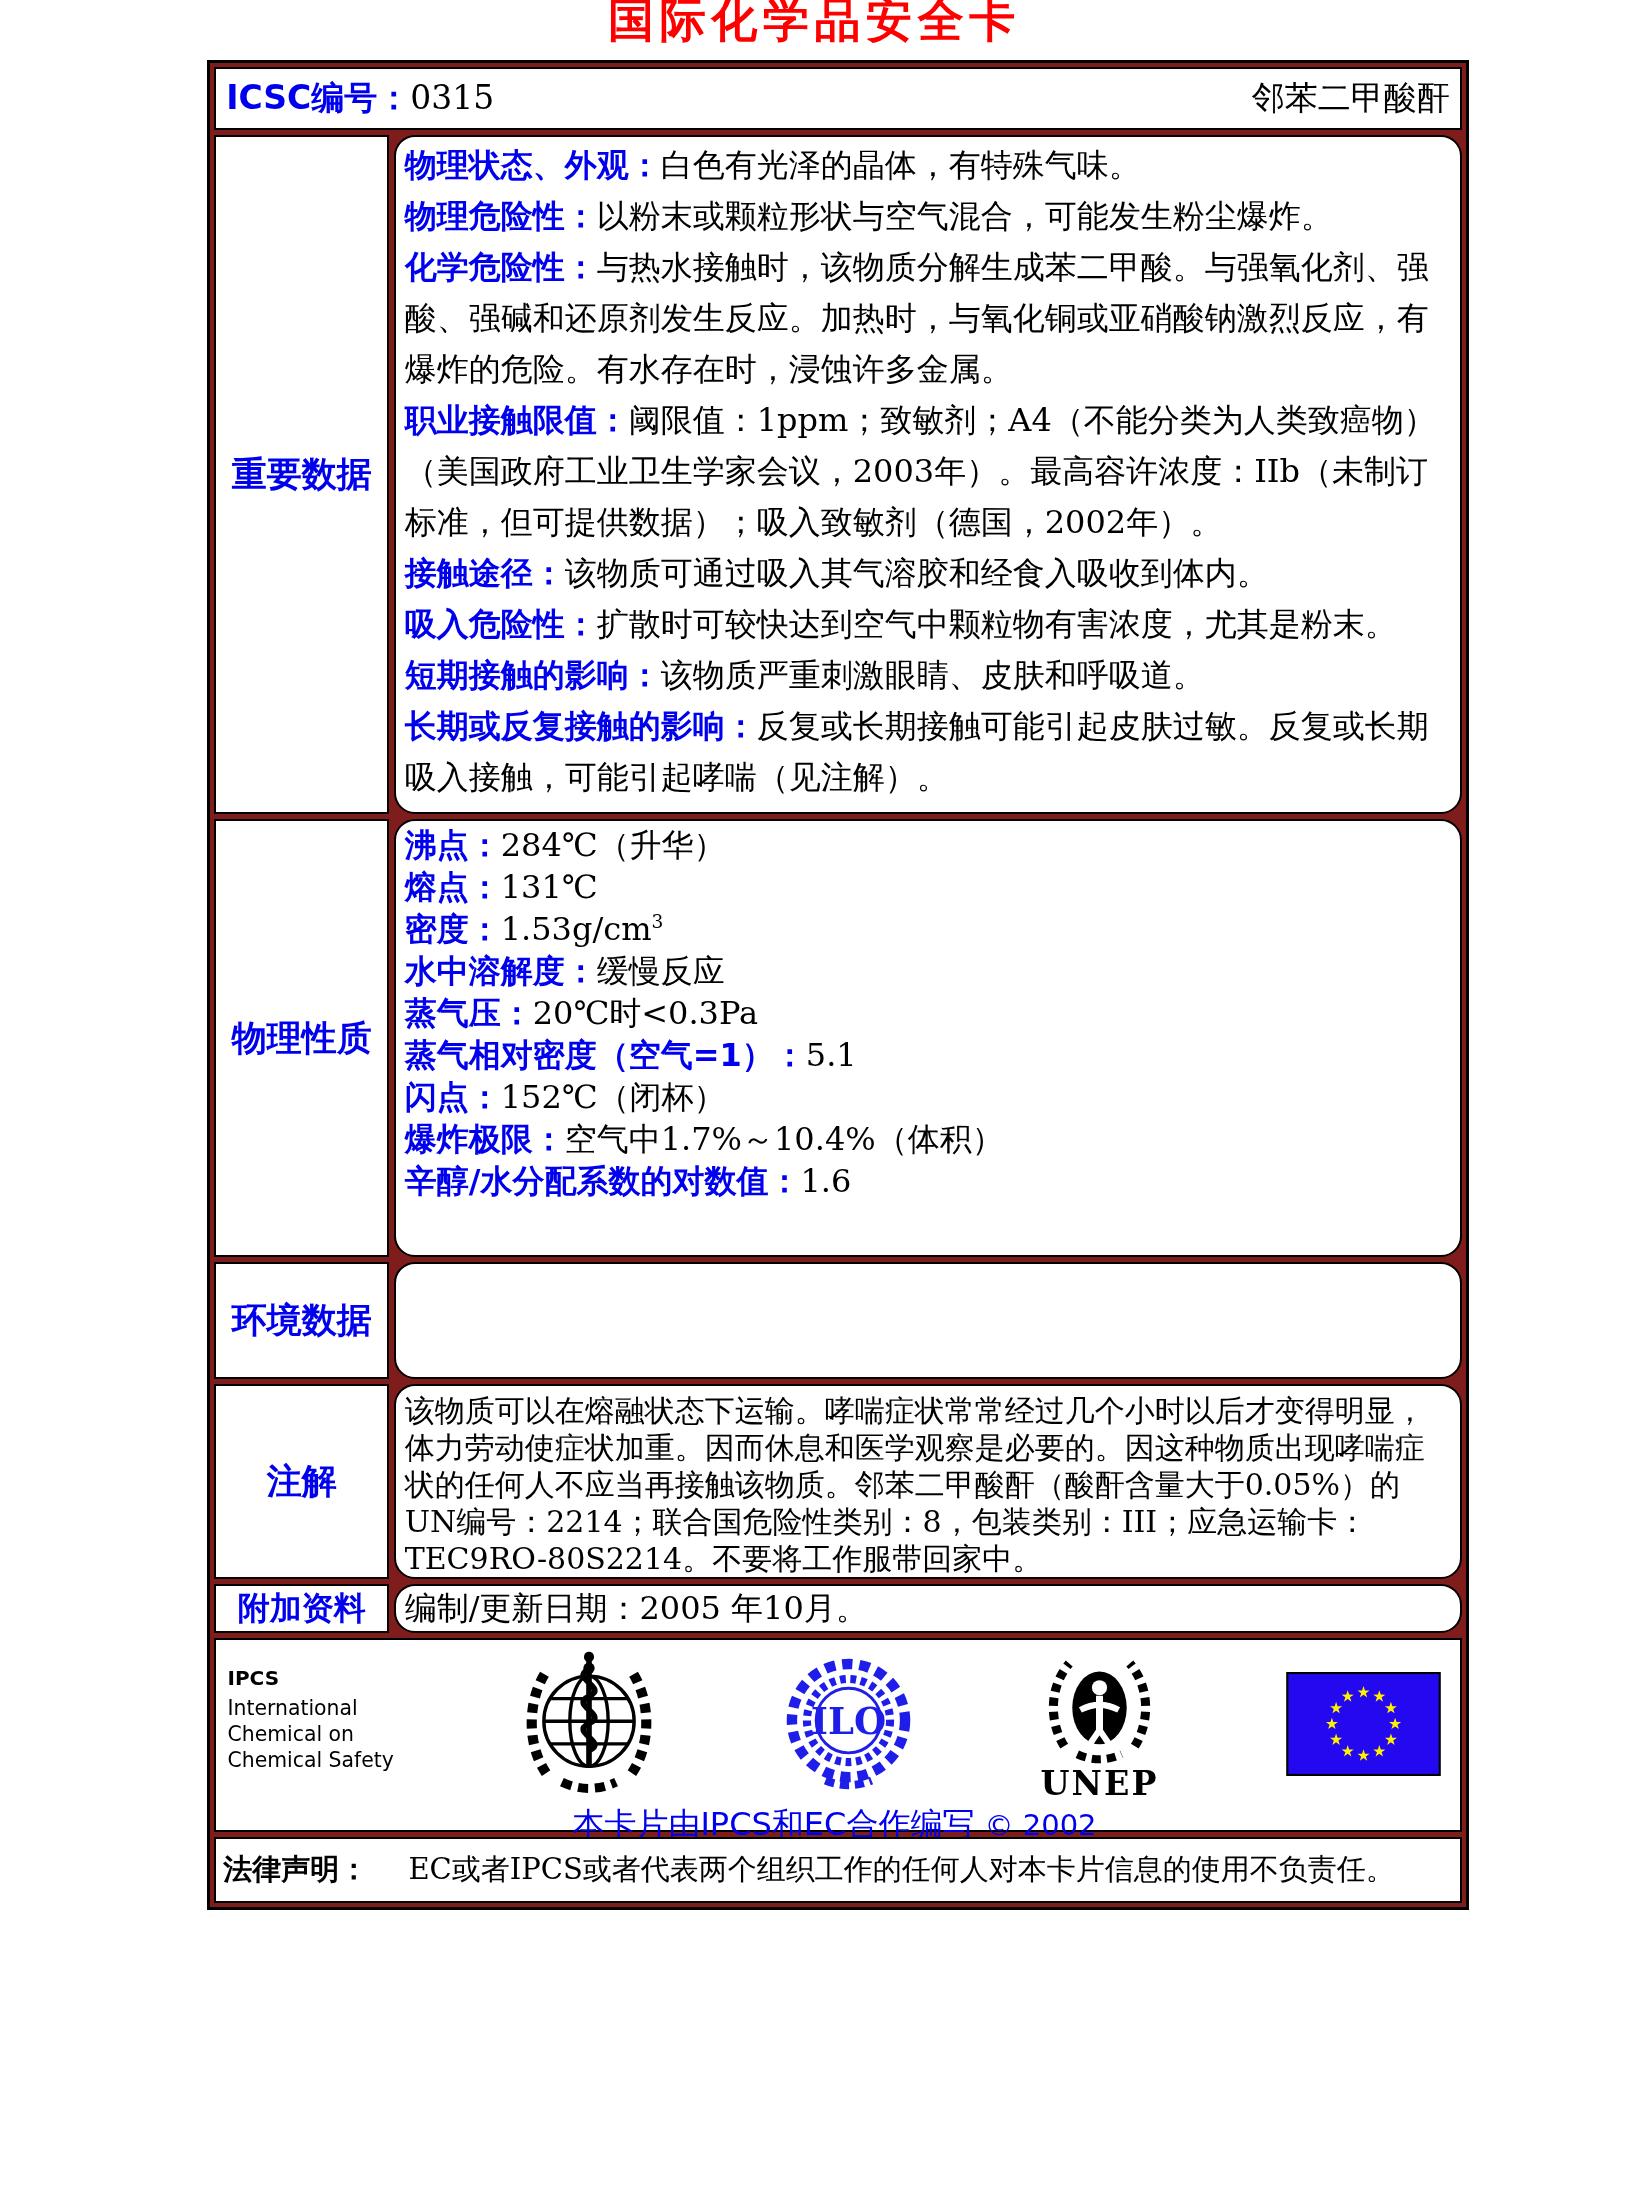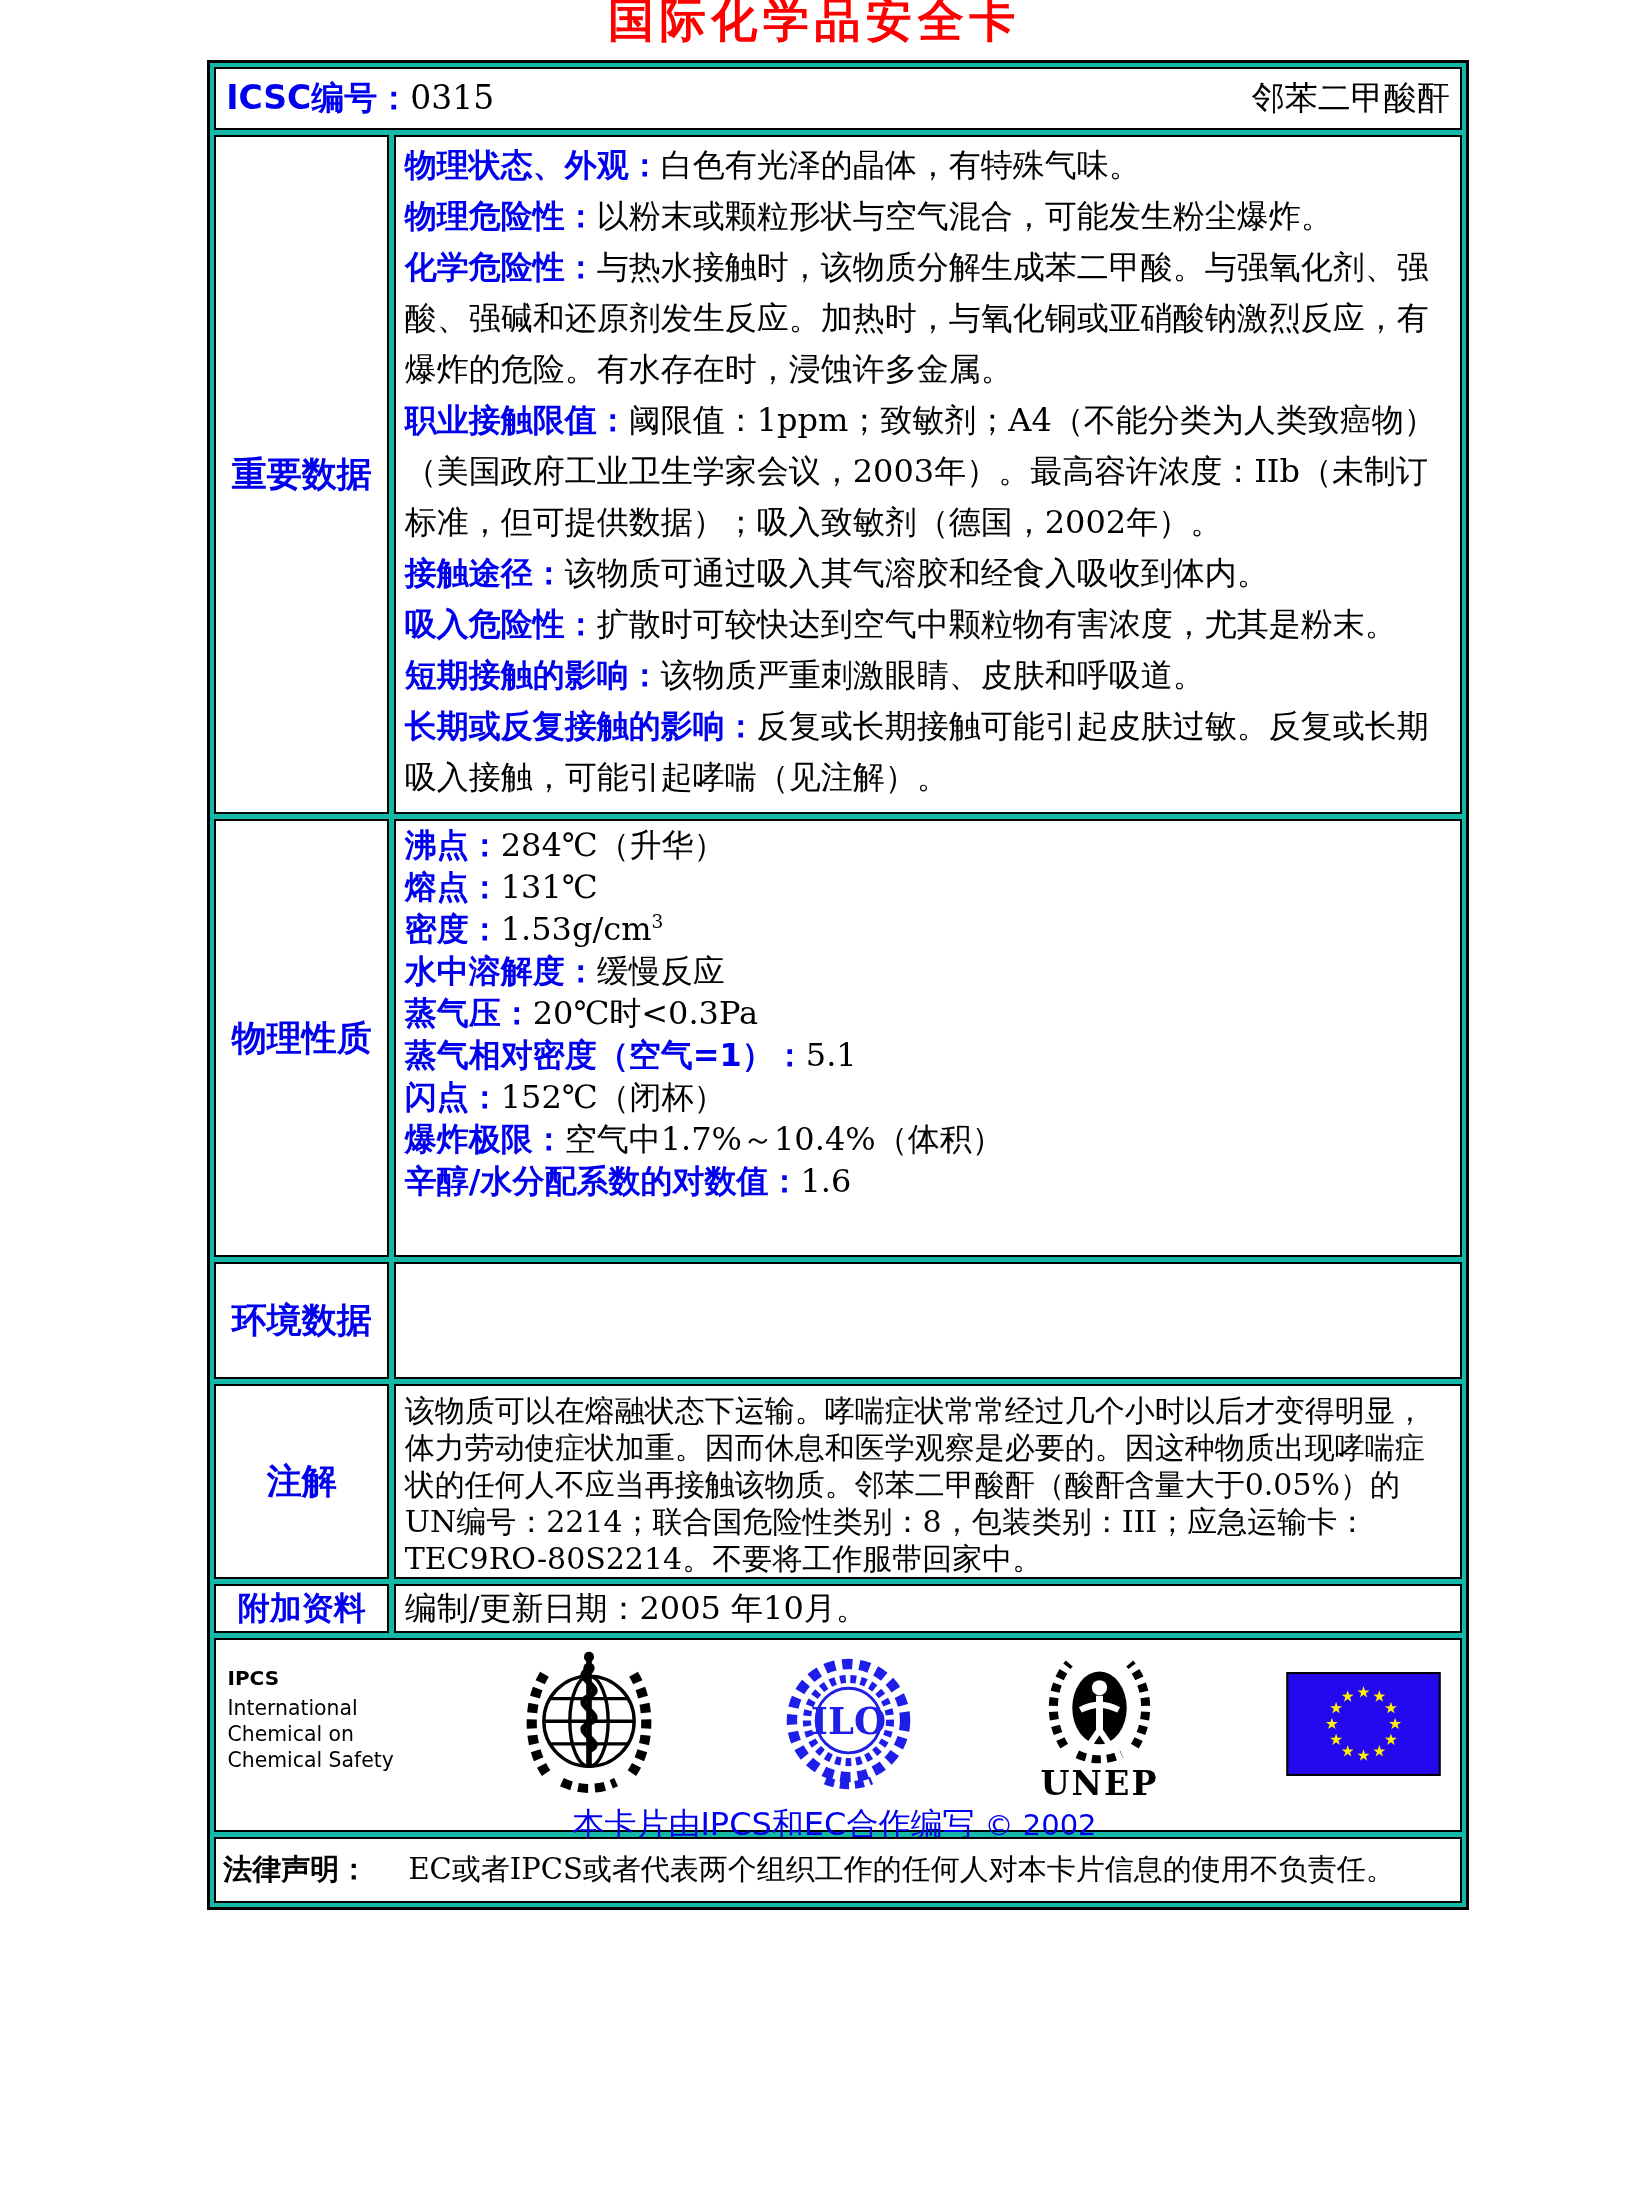--- a/index.html
+++ b/index.html
@@ -10,40 +10,40 @@
     --star-yellow:#FFF200;
   }
   *{box-sizing:border-box;}
   body{margin:0;width:1647px;height:2205px;background:#ffffff;color:#000;
        font-family:"DejaVu Serif", serif;}
   .page{position:relative;width:1629px;height:2205px;overflow:hidden;}
   .title{position:absolute;top:-7px;left:0;width:100%;margin:0;text-align:center;
          color:var(--title-red);font-family:"DejaVu Sans", sans-serif;font-weight:bold;
          font-size:46px;letter-spacing:5.6px;line-height:55px;}
   .card{position:absolute;left:207px;top:60px;width:1262px;border:3.5px solid #000;
-        background:#14b8a6;padding:4.2px;display:flex;flex-direction:column;gap:5px;}
+        background:#7f1d1d;padding:4.2px;display:flex;flex-direction:column;gap:5px;}
   .row{display:flex;gap:5px;}
   .cell{border:2.8px solid #000;background:#fff;}
   .full{flex:1;}
   
   .r-header{height:63px;}
   .r-imp{height:679px;}
   .r-phys{height:438px;}
   .r-env{height:117px;}
   .r-notes{height:195px;}
   .r-add{height:49px;}
   .r-logos{height:194px;}
   .r-legal{height:66px;}
   .header-cell{display:flex;justify-content:space-between;align-items:center;padding:0 10px;
                font-size:33px;}
   .blab{color:var(--label-blue);font-family:"DejaVu Sans", sans-serif;font-weight:bold;}
   .label-cell{width:175px;flex:0 0 175px;display:flex;align-items:center;justify-content:center;
               color:var(--label-blue);font-family:"DejaVu Sans", sans-serif;font-weight:bold;
               font-size:35px;text-align:center;}
-  .content-cell{flex:1;padding:2.8px 8.5px;font-size:32px;}
+  .content-cell{flex:1;padding:2.8px 8.5px;font-size:32px;border-radius:21px;}
   .imp{line-height:51px;}
   .phys{line-height:42px;}
   .notes-cell{line-height:37px;font-size:30px;padding:5.6px 8.5px;}
   .add-cell{display:flex;align-items:center;padding:0 8.5px;font-size:32px;}
   sup{font-size:58%;vertical-align:super;line-height:0;}
   .logos-cell{display:flex;flex-direction:column;padding:5.6px 18.3px 2.8px 11.3px;}
   .logos-top{flex:1;display:flex;align-items:center;justify-content:space-between;}
   .ipcs-block{align-self:flex-start;padding-top:15.5px;font-family:"DejaVu Sans", sans-serif;}
   .ipcs-acro{font-weight:bold;font-size:20px;line-height:34px;}
   .ipcs-line{font-size:20.4px;line-height:26px;}

